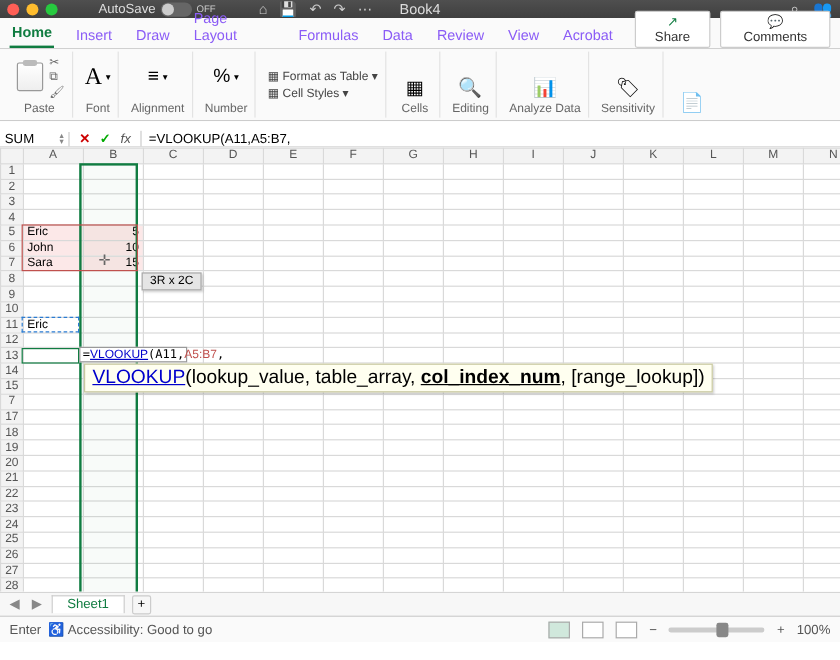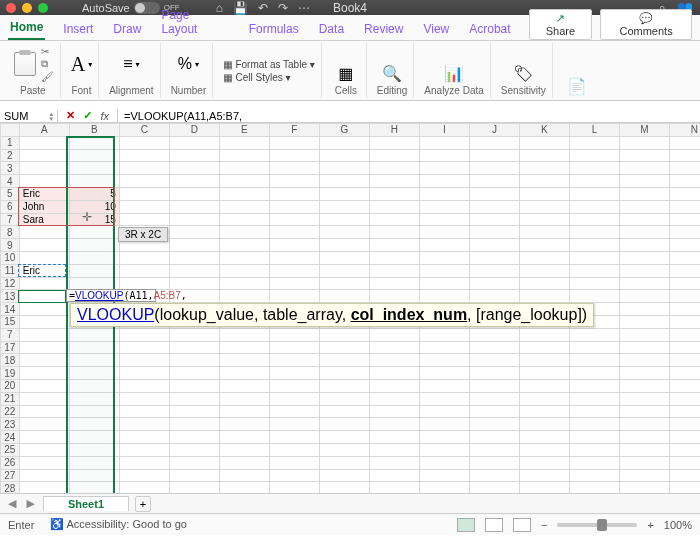--- a/index.html
+++ b/index.html
@@ -66,24 +66,24 @@
   .cursor-cross{position:absolute;font-size:12px;color:#666;pointer-events:none;}
   .formula-overlay{position:absolute;background:#fff;border:1px solid #999;font-size:10px;padding:0 2px;font-family:Consolas,monospace;}
   .fo-vl{color:#0000cc;text-decoration:underline;}
   .fo-ref{color:#c0504d;}
   .hint{position:absolute;background:#fffff0;border:1px solid #c9c9a0;font-size:16px;padding:2px 6px;box-shadow:1px 1px 2px rgba(0,0,0,.2);}
   .hint .fn{color:#0000cc;text-decoration:underline;}
   .hint .bold{font-weight:bold;}
   
   .sheettabs{height:20px;border-top:1px solid #ccc;background:#f7f7f7;display:flex;align-items:center;padding:0 6px;gap:6px;font-size:11px;}
   .navbtn{color:#888;padding:0 2px;cursor:pointer;}
-  .sheet{background:#fff;border:1px solid #ccc;border-bottom:none;padding:1px 24px;font-weight:bold;color:#107c41;}
+  .sheet{background:#fff;border:1px solid #ccc;border-bottom:none;padding:1px 12px;font-weight:normal;color:#107c41;}
   .addsheet{border:1px solid #ccc;width:16px;height:16px;display:flex;align-items:center;justify-content:center;border-radius:2px;cursor:pointer;}
   
-  .status{height:22px;border-top:1px solid #ccc;background:#fafafa;display:flex;align-items:center;padding:0 8px;gap:16px;font-size:11px;color:#555;}
+  .status{height:22px;border-top:1px solid #ccc;background:#fafafa;display:flex;align-items:center;padding:0 8px;gap:6px;font-size:11px;color:#555;}
   .status .right{margin-left:auto;display:flex;align-items:center;gap:10px;}
   .viewbtn{width:18px;height:14px;border:1px solid #aaa;background:#fff;}
   .viewbtn.active{background:#d0e8dc;}
   .slider{width:80px;height:4px;background:#ccc;position:relative;border-radius:2px;}
   .slider::after{content:"";position:absolute;left:40px;top:-4px;width:10px;height:12px;background:#888;border-radius:2px;}
 </style>
 </head>
 <body>
 
 <div class="titlebar">

